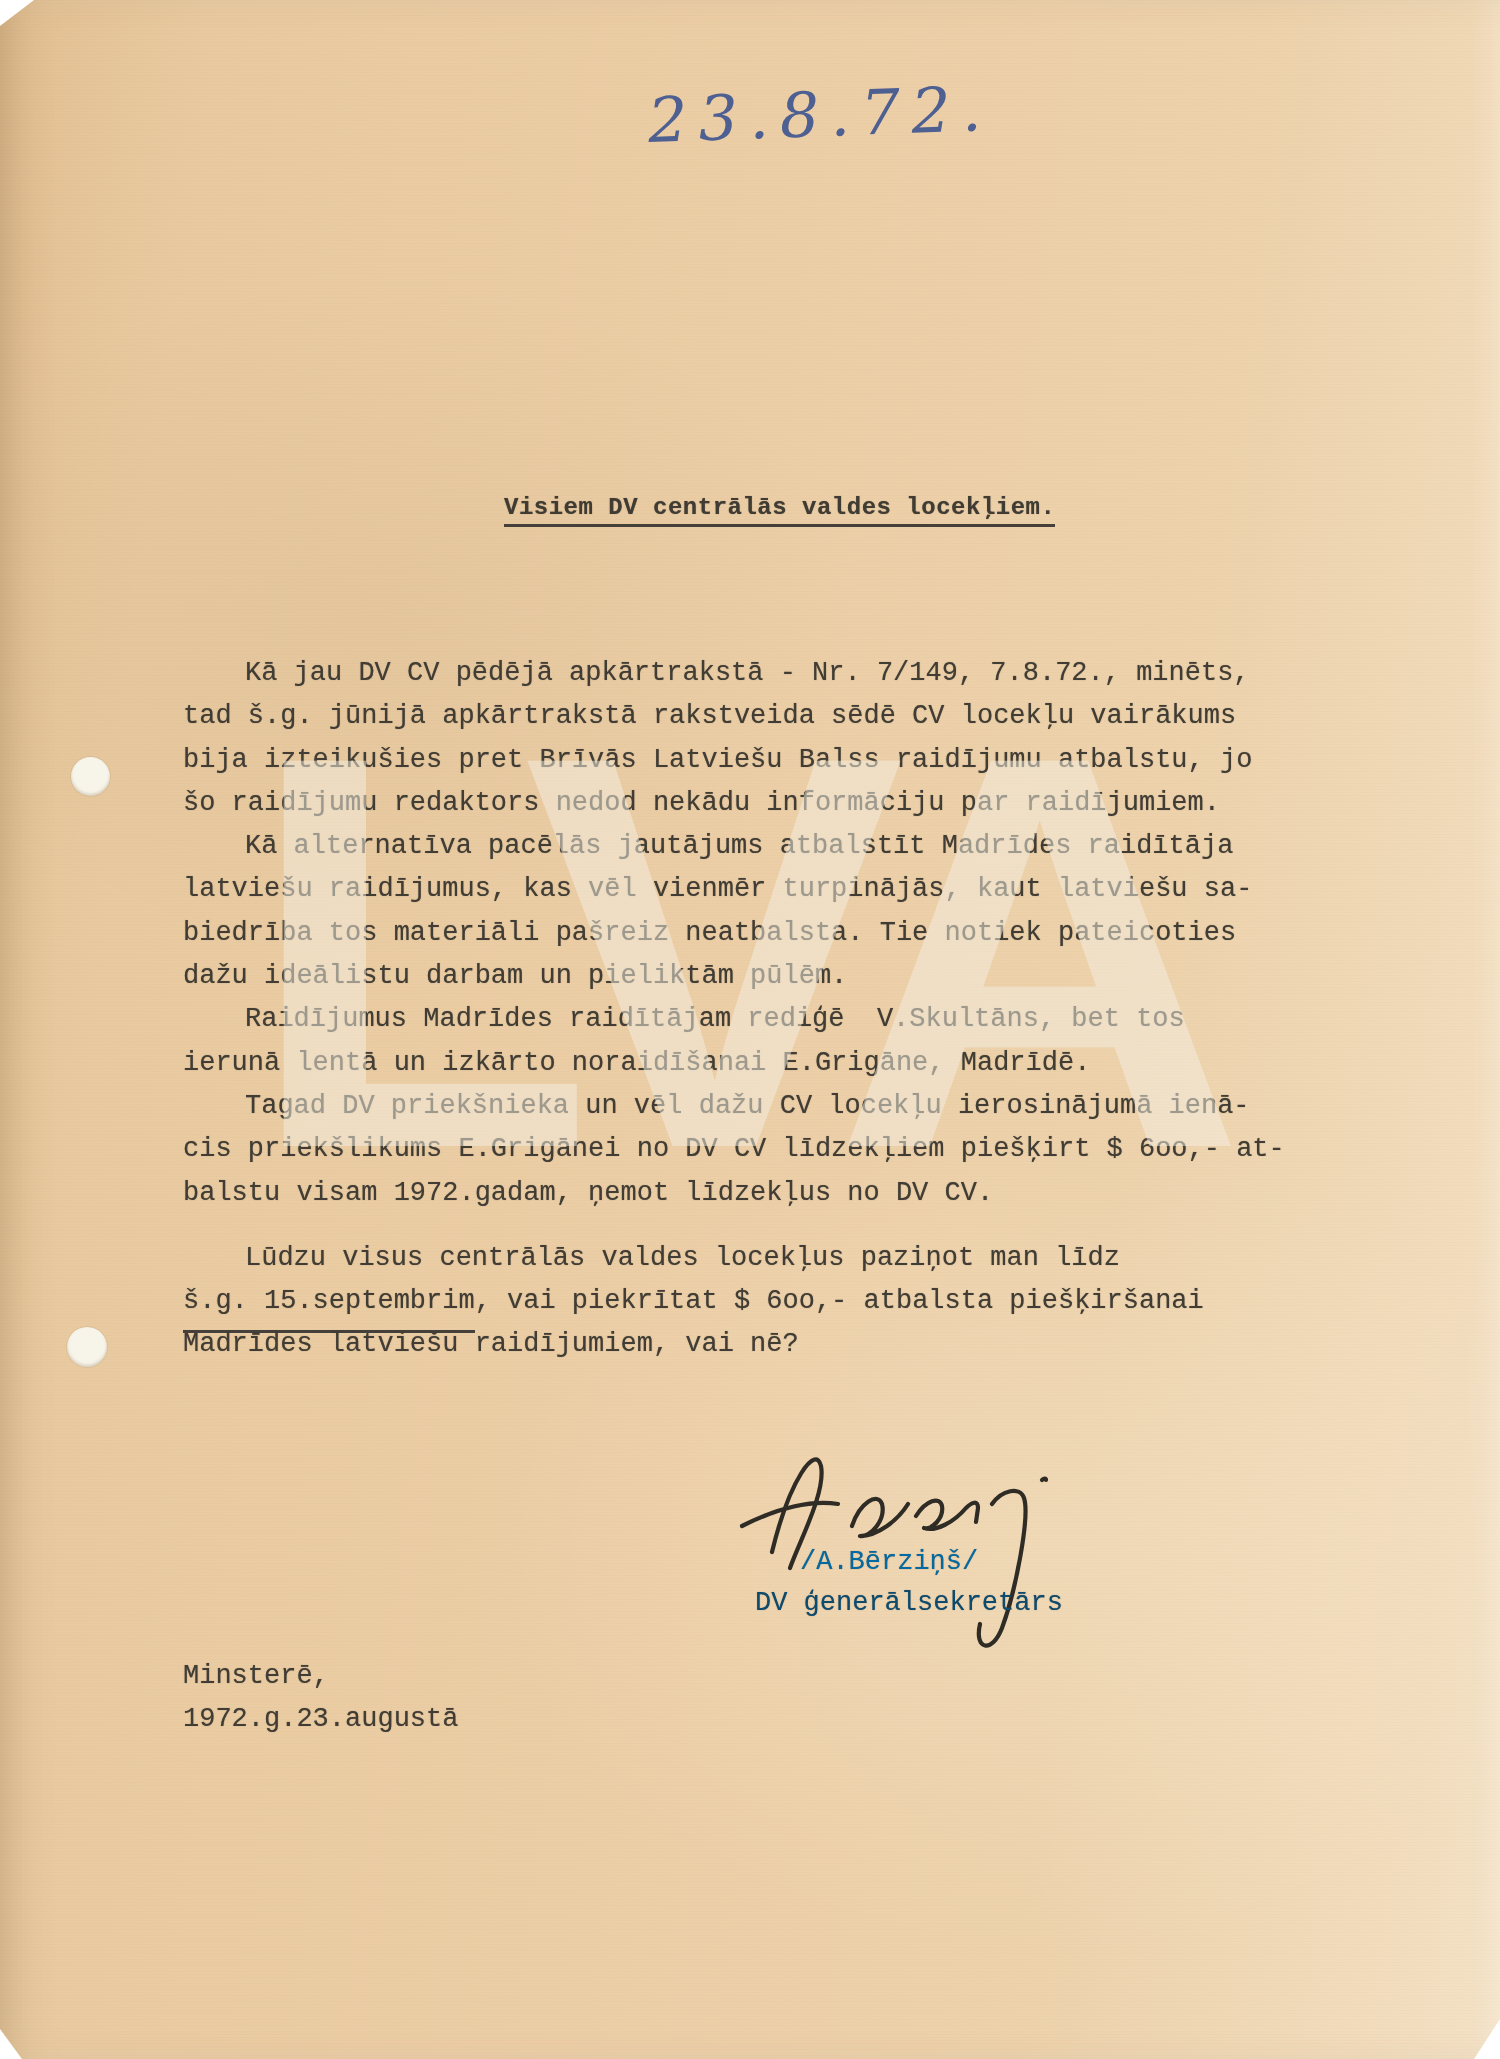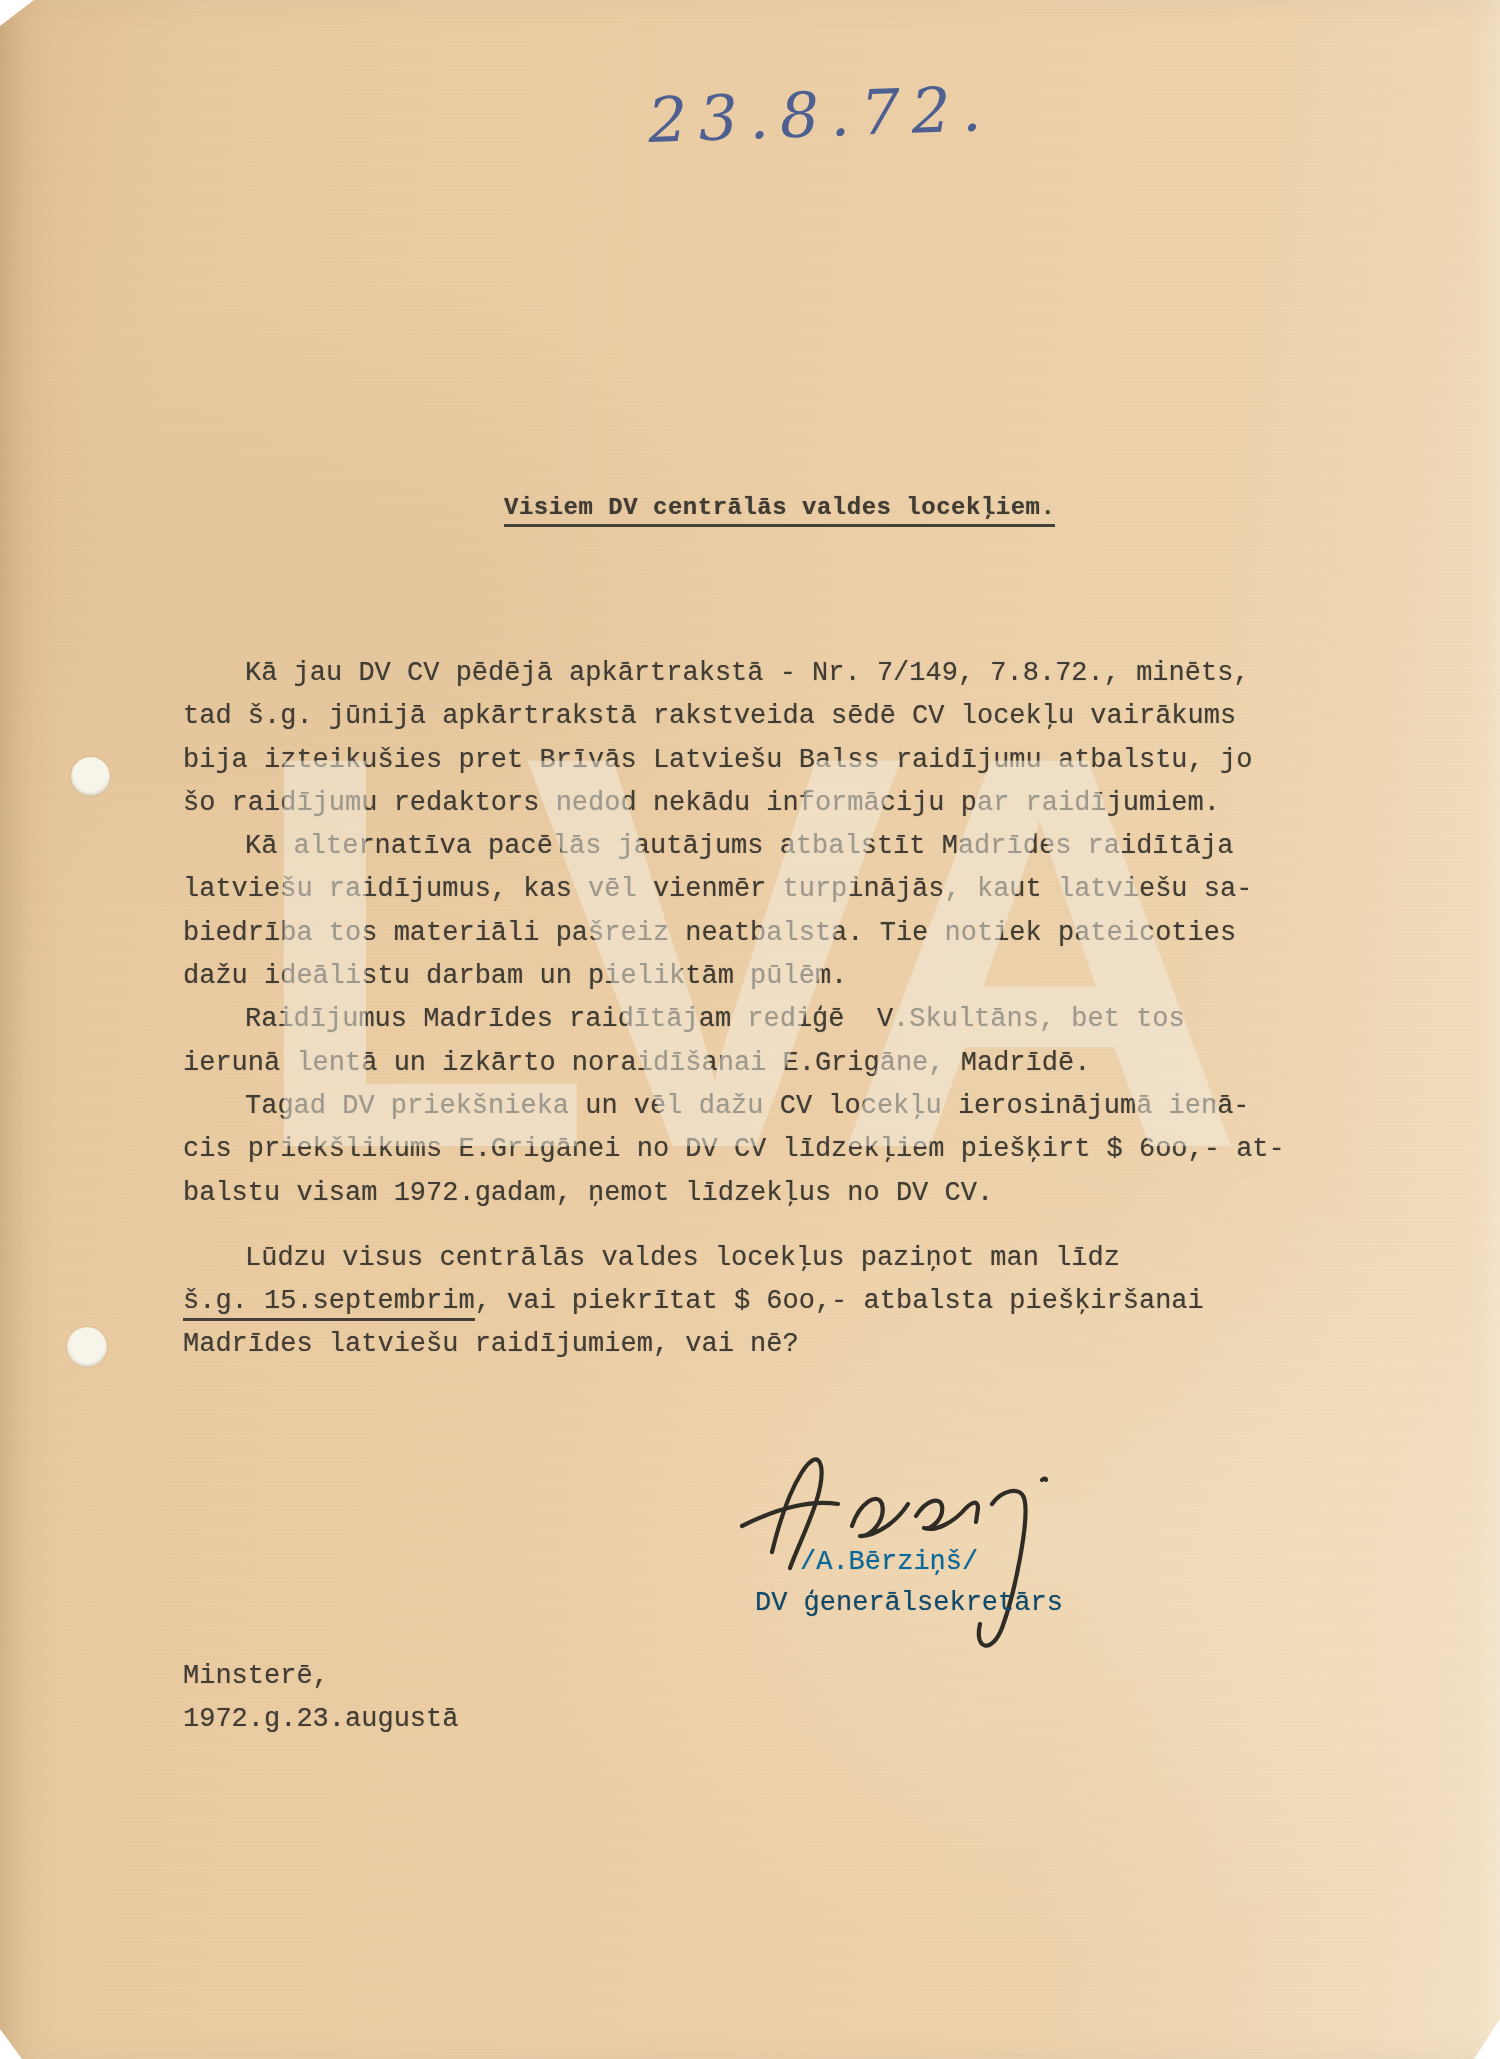--- a/index.html
+++ b/index.html
@@ -47,21 +47,21 @@
 
   .body-text {
     position:absolute; left:183px; top:652px; width:1110px;
     font-size:27px; line-height:43.3px; color:#413d34;
     text-shadow:0 0 1px rgba(60,55,45,0.5);
     z-index:2;
   }
   .body-text .line { white-space:pre; }
   .body-text .ind { padding-left:62px; }
   .body-text .gap { margin-top:22px; }
-  .ul { border-bottom:3px solid #45413a; padding-bottom:2px; }
+  .ul { border-bottom:3px solid #45413a; padding-bottom:14px; }
 
   .watermark {
     position:absolute; left:255px; top:672px; z-index:4;
     font-family:"Liberation Sans", sans-serif; font-weight:bold;
     font-size:560px; line-height:1; letter-spacing:-28px;
     color:rgba(244,238,224,0.52);
     transform:scaleX(1.02);
     pointer-events:none; user-select:none;
   }
 

